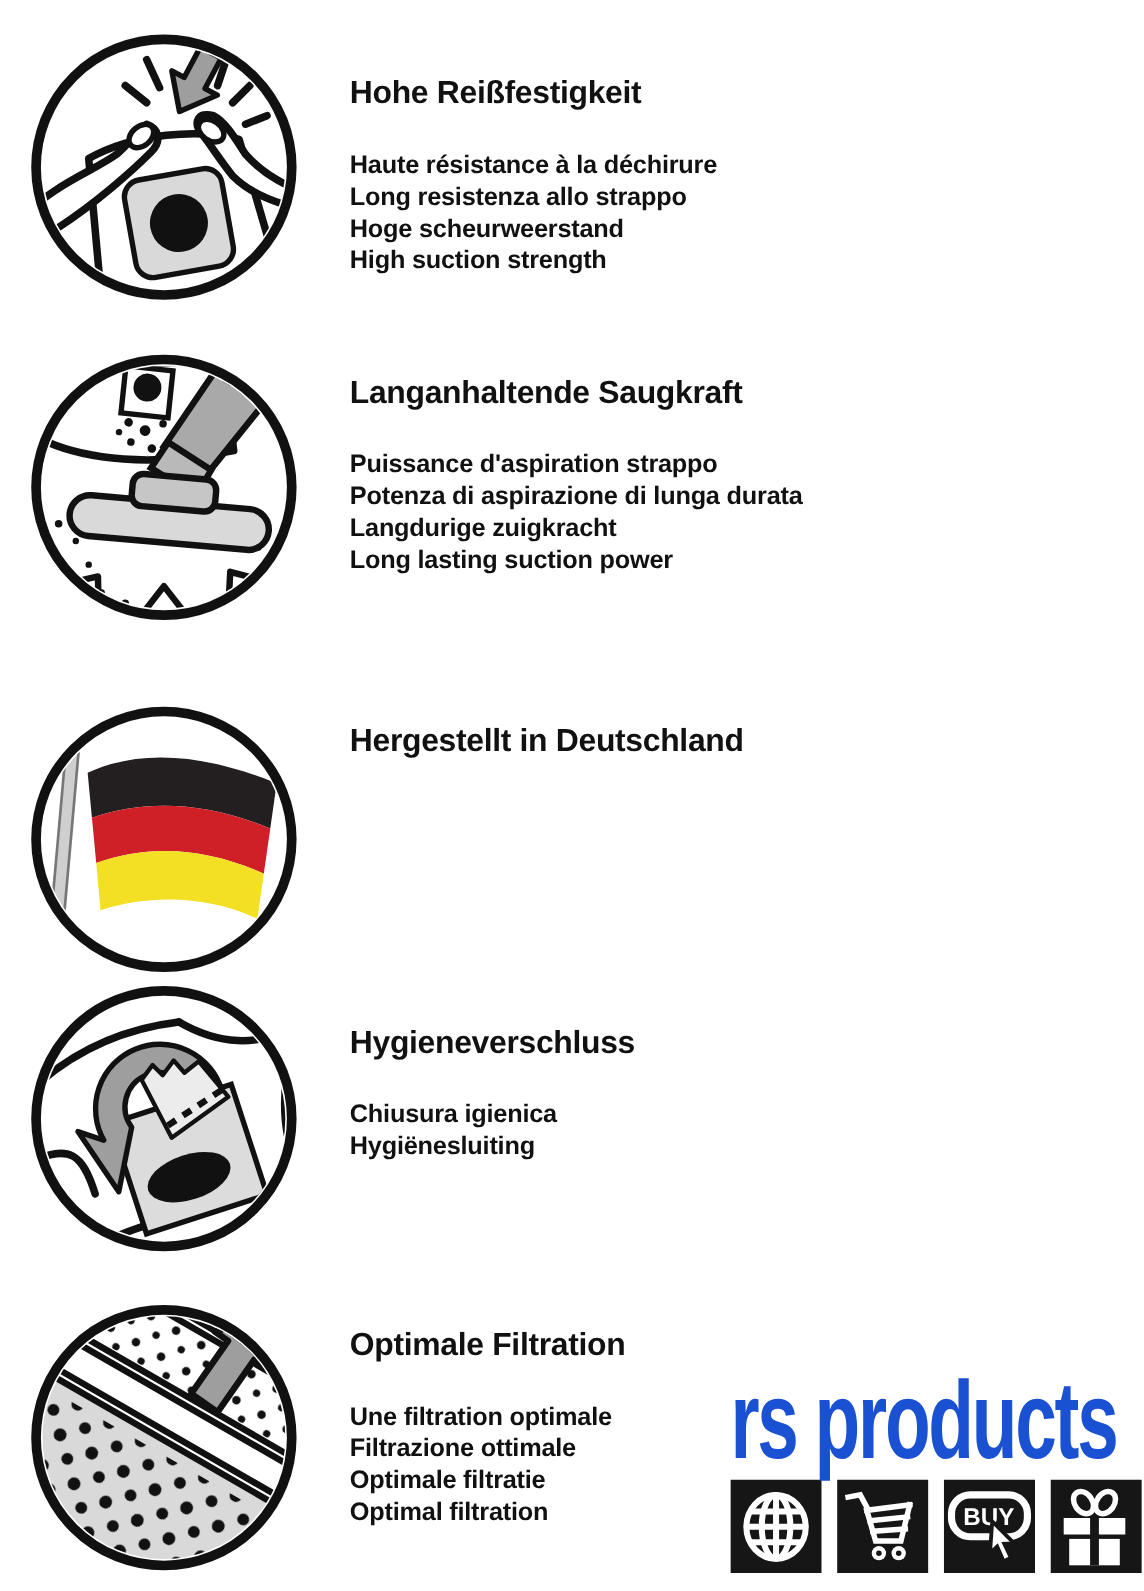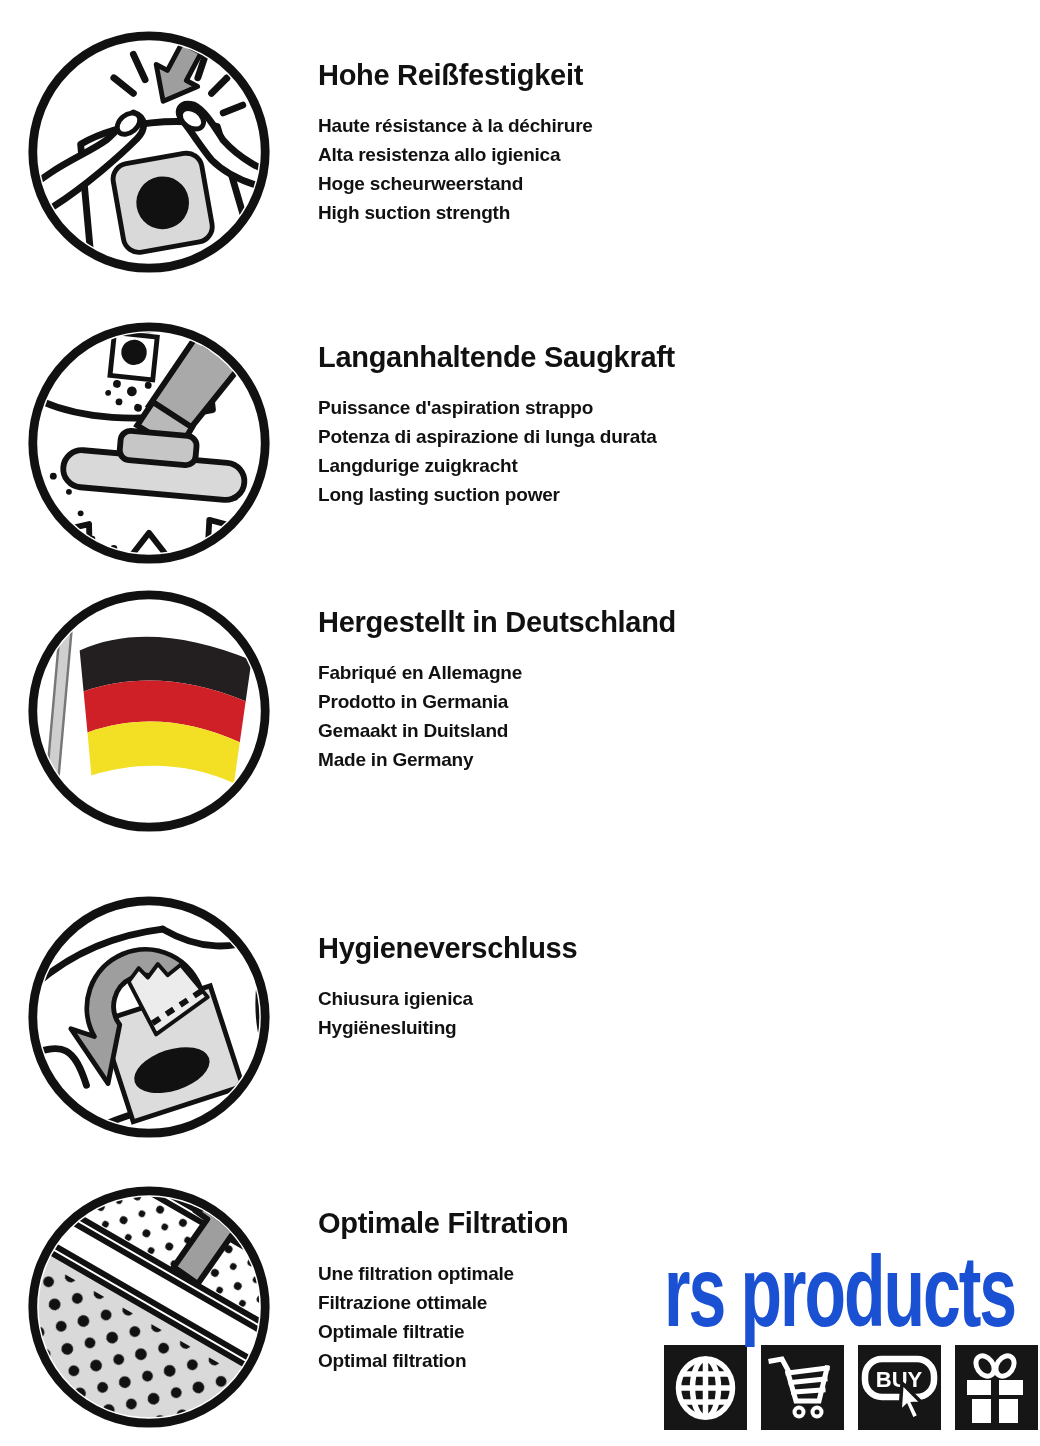--- a/index.html
+++ b/index.html
@@ -2,27 +2,27 @@
 <html><head>
 <meta charset="utf-8">
 <style>
   html,body{margin:0;padding:0;}
   body{
     width:1040px;height:1446px;position:relative;overflow:hidden;
     background:#ffffff;color:#111;
     font-family:"Liberation Sans",sans-serif;font-weight:bold;
   }
   .feature{position:absolute;left:0;width:1040px;height:285px;}
-  .f1{top:25px}.f2{top:316px}.f3{top:584px}.f4{top:890px}.f5{top:1180px}
+  .f1{top:25px}.f2{top:316px}.f3{top:636px}.f4{top:890px}.f5{top:1180px}
   .circle{position:absolute;left:24px;top:2px;width:250px;height:250px;}
   .circle svg{width:100%;height:100%;display:block;}
   .ftext{position:absolute;left:318px;width:560px;}
-  .f1 .ftext{top:35px}.f2 .ftext{top:26px}.f3 .ftext{top:23px}.f4 .ftext{top:43px}.f5 .ftext{top:28px}
+  .f1 .ftext{top:45px}.f2 .ftext{top:26px}.f3 .ftext{top:23px}.f4 .ftext{top:43px}.f5 .ftext{top:28px}
   .ftitle{font-size:29px;line-height:31px;margin:0;letter-spacing:-0.3px;}
-  .flines{margin-top:20px;font-size:19px;line-height:29px;letter-spacing:-0.2px;}
+  .flines{margin-top:34px;font-size:23px;line-height:29px;letter-spacing:-0.2px;}
   .brand{position:absolute;left:664px;top:1248px;width:380px;}
   .brand-logo{
     display:flex;align-items:flex-end;white-space:nowrap;
     transform:scaleX(0.68);transform-origin:left bottom;
     color:#1a50d2;font-size:100px;line-height:86px;font-weight:bold;letter-spacing:-3px;
   }
   .brand-bar{width:14px;height:82px;background:#1c1c1c;margin:0 12px 2px 12px;align-self:flex-end;}
   .brand-icons{display:flex;gap:14px;margin-top:11px;}
   .bicon{width:83px;height:85px;border-radius:12px;}
   .bicon svg{width:100%;height:100%;display:block;}
@@ -59,21 +59,21 @@
           <line x1="208" y1="52" x2="192" y2="68"></line>
           <line x1="224" y1="80" x2="204" y2="88"></line>
         </g>
       </g>
     </svg>
   </div>
   <div class="ftext">
     <h2 class="ftitle">Hohe Reißfestigkeit</h2>
     <div class="flines">
       <div>Haute résistance à la déchirure</div>
-      <div>Alta resistenza allo igienica</div>
+      <div>Long resistenza allo strappo</div>
       <div>Hoge scheurweerstand</div>
       <div>High suction strength</div>
     </div>
   </div>
 </section>
 
 <section class="feature f2">
   <div class="circle">
     <svg viewBox="0 0 256 256">
       <defs>
@@ -159,26 +159,20 @@
         <polygon points="37,42 49,42 35,200 23,200" fill="#cfcfcf" stroke="#777" stroke-width="2.5"></polygon>
         <ellipse cx="43" cy="36" rx="11" ry="7" fill="#fff" stroke="#111" stroke-width="3.5"></ellipse>
         <path d="M57 66 C 105 44 165 48 233 76 L 227 118 C 170 94 112 90 61 108 Z" fill="#231f20"></path>
         <path d="M61 108 C 112 90 170 94 227 118 L 221 160 C 168 136 115 132 65 150 Z" fill="#cf2027"></path>
         <path d="M65 150 C 115 132 168 136 221 160 L 215 202 C 172 182 120 178 69 194 Z" fill="#f3df24"></path>
       </g>
     </svg>
   </div>
   <div class="ftext">
     <h2 class="ftitle">Hergestellt in Deutschland</h2>
-    <div class="flines">
-      <div>Fabriqué en Allemagne</div>
-      <div>Prodotto in Germania</div>
-      <div>Gemaakt in Duitsland</div>
-      <div>Made in Germany</div>
-    </div>
   </div>
 </section>
 
 <section class="feature f4">
   <div class="circle">
     <svg viewBox="0 0 256 256">
       <defs>
           <clipPath id="cc4">
             <circle cx="128" cy="128" r="113"></circle>
           </clipPath>

